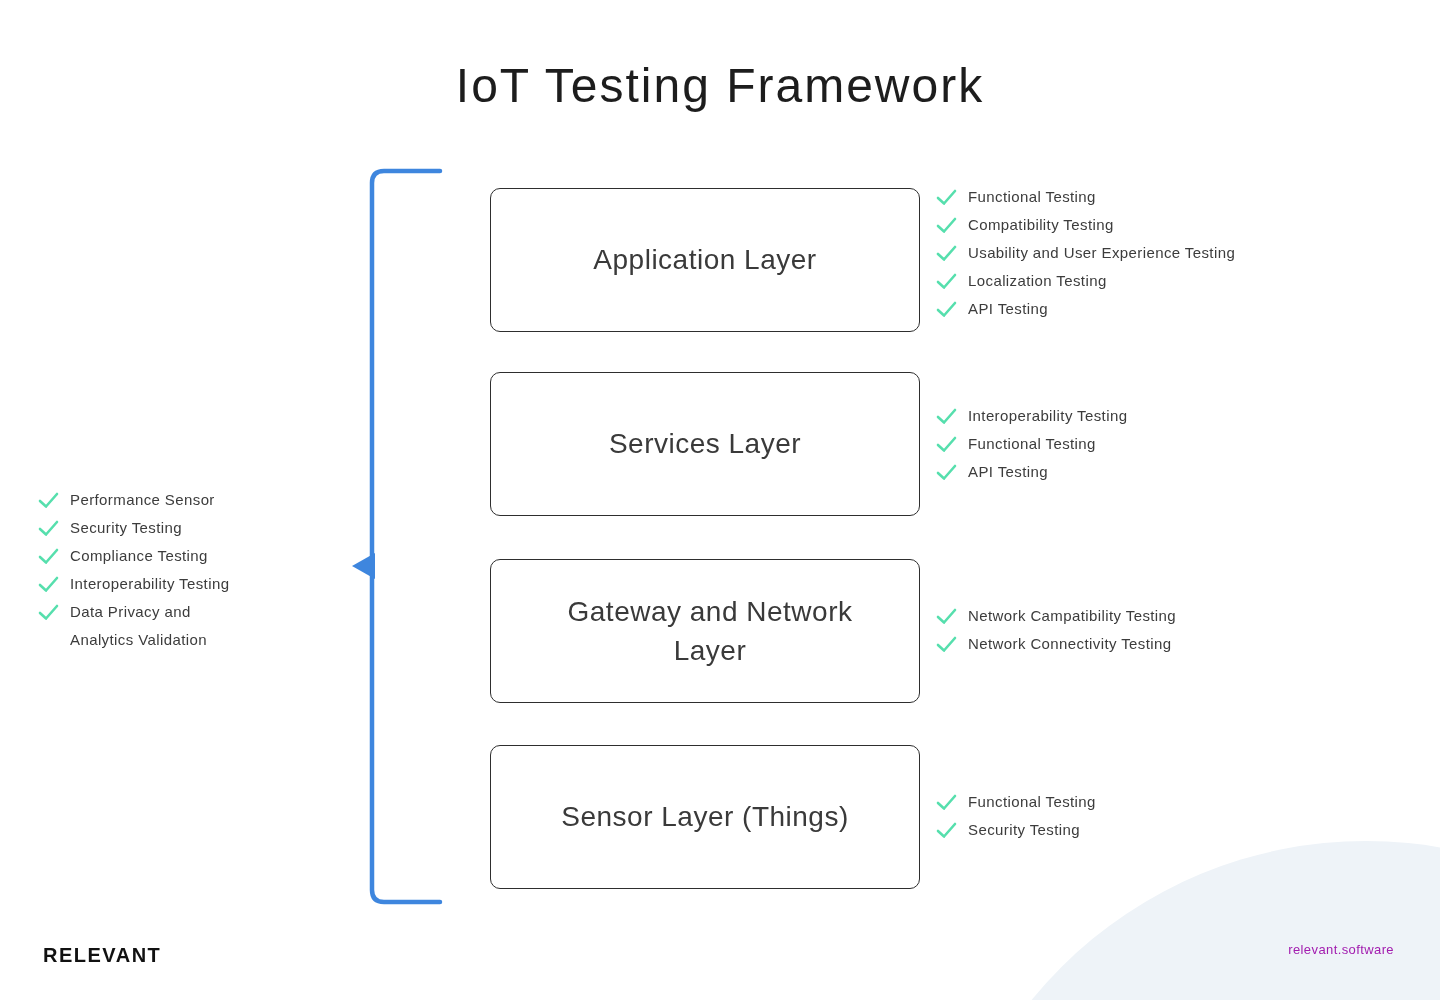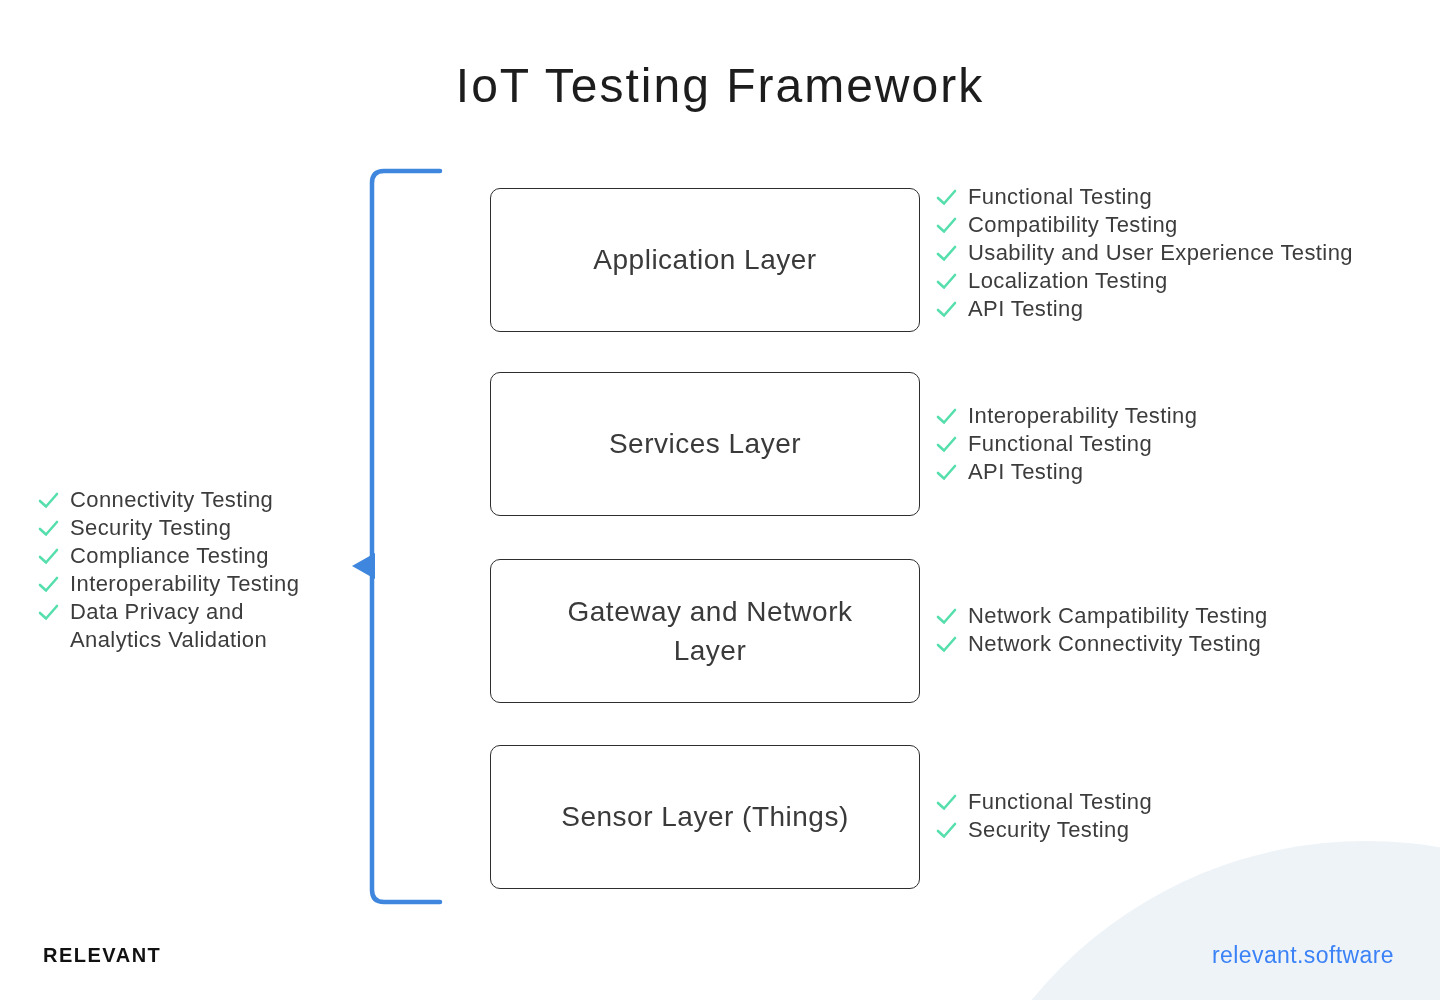--- a/index.html
+++ b/index.html
@@ -23,38 +23,38 @@
     display:flex;align-items:center;justify-content:center;text-align:center;
     font-size:28px;letter-spacing:0.5px;color:#3a3a3a;box-sizing:border-box;
     padding:0 30px;line-height:1.4;
   }
   .box-0{top:176px;}
   .box-1{top:360px;}
   .box-2{top:547px;padding-left:40px;}
   .box-3{top:733px;}
   .checklist{
     position:absolute;margin:0;padding:0;list-style:none;
-    font-size:22px;letter-spacing:0.4px;color:#3c3c3c;
+    font-size:15px;letter-spacing:0.4px;color:#3c3c3c;
   }
   .check-item{
     display:flex;align-items:flex-start;min-height:28px;line-height:28px;
   }
   .check-icon{flex:0 0 auto;margin:6px 11px 0 0;}
   .check-label{white-space:pre-line;}
   .left-list{left:38px;top:474px;width:290px;}
   .list-0{left:936px;top:171px;}
   .list-1{left:936px;top:390px;}
   .list-2{left:936px;top:590px;}
   .list-3{left:936px;top:776px;}
   .footer-logo{
     position:absolute;left:43px;top:932px;font-size:20px;font-weight:bold;
     letter-spacing:1.5px;color:#111111;
   }
   .footer-site{
-    position:absolute;right:46px;top:930px;font-size:23px;color:#3b82f6;
+    position:absolute;right:46px;top:930px;font-size:13px;color:#a21caf;
     letter-spacing:0.4px;
   }
 </style>
 </head>
 <body>
 
 <div class="canvas">
 
   <div class="corner-blob"></div>
 
@@ -63,21 +63,21 @@
   <svg class="bracket" width="110" height="770" viewBox="0 0 110 770">
     <path d="M90 19 H34 Q22 19 22 31 V738 Q22 750 34 750 H90" fill="none" stroke="#3e86de" stroke-width="4.5" stroke-linecap="round"></path>
     <polygon points="2,414 25,401 25,427" fill="#3e86de"></polygon>
   </svg>
 
   <ul class="checklist left-list">
     <li class="check-item">
       <svg class="check-icon" width="21" height="17" viewBox="0 0 21 17">
           <path d="M2 9 L8 14.5 L19 2" fill="none" stroke="#56dfad" stroke-width="2.6" stroke-linecap="round" stroke-linejoin="round"></path>
         </svg>
-      <span class="check-label">Connectivity Testing</span>
+      <span class="check-label">Performance Sensor</span>
     </li>
     <li class="check-item">
       <svg class="check-icon" width="21" height="17" viewBox="0 0 21 17">
           <path d="M2 9 L8 14.5 L19 2" fill="none" stroke="#56dfad" stroke-width="2.6" stroke-linecap="round" stroke-linejoin="round"></path>
         </svg>
       <span class="check-label">Security Testing</span>
     </li>
     <li class="check-item">
       <svg class="check-icon" width="21" height="17" viewBox="0 0 21 17">
           <path d="M2 9 L8 14.5 L19 2" fill="none" stroke="#56dfad" stroke-width="2.6" stroke-linecap="round" stroke-linejoin="round"></path>

